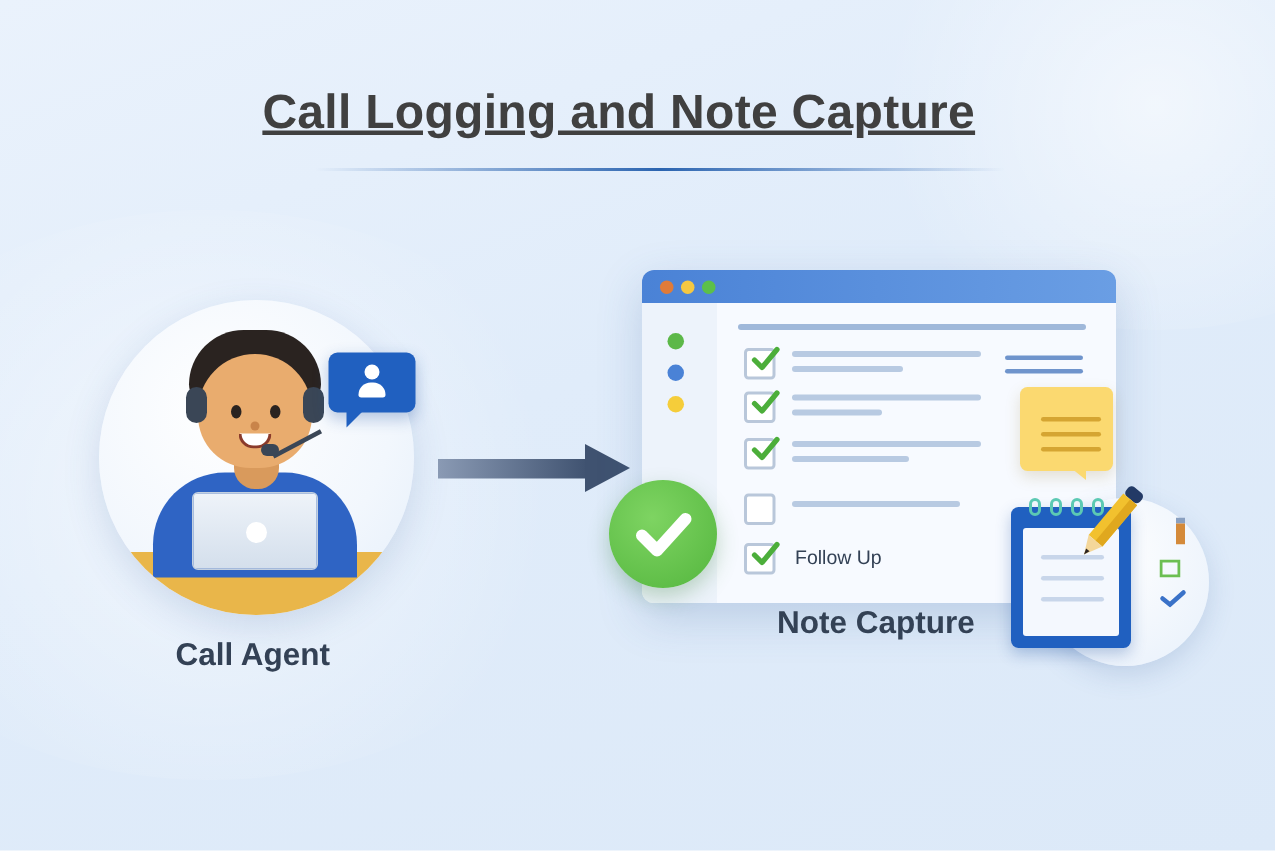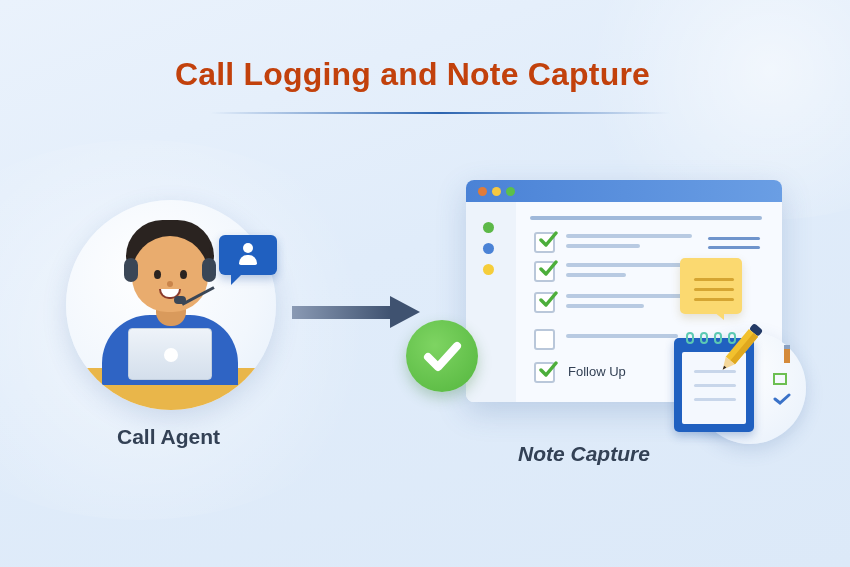--- a/index.html
+++ b/index.html
@@ -9,21 +9,21 @@
     background: linear-gradient(160deg, #eaf2fc 0%, #e0ecfa 45%, #dce9f8 100%);
     position: relative;
   }
   .bg-glow {
     position: absolute; border-radius: 50%;
     background: radial-gradient(circle, rgba(255,255,255,0.55) 0%, rgba(255,255,255,0) 70%);
   }
   .title {
     position: absolute; left: 0; top: 56px; width: 825px; text-align: center;
     font-family: "Liberation Sans", sans-serif; font-weight: bold;
-    font-size: 32px; color: #c2410c; letter-spacing: 0.2px;
+    font-size: 32px; color: #404040; letter-spacing: 0.2px; text-decoration: underline;
   }
   .title-rule {
     position: absolute; left: 210px; top: 112px; width: 460px; height: 2px;
     background: linear-gradient(90deg, rgba(40,100,180,0) 0%, #2b64b0 50%, rgba(40,100,180,0) 100%);
   }
   
   .agent-circle {
     position: absolute; left: 66px; top: 200px; width: 210px; height: 210px;
     border-radius: 50%;
     background: radial-gradient(circle at 40% 35%, #ffffff 0%, #f2f7fd 60%, #e3eefa 100%);
@@ -97,21 +97,21 @@
     position: absolute; left: 292px; top: 306px; width: 100px; height: 13px;
     background: linear-gradient(90deg, #8a9ab4, #3f5270);
   }
   .arrow-head {
     position: absolute; left: 390px; top: 296px; width: 0; height: 0;
     border-top: 16px solid transparent; border-bottom: 16px solid transparent;
     border-left: 30px solid #3f5270;
   }
   
   .window {
-    position: absolute; left: 466px; top: 180px; width: 316px; height: 222px;
+    position: absolute; left: 428px; top: 180px; width: 316px; height: 222px;
     background: #f7faff; border-radius: 8px;
     box-shadow: 0 10px 30px rgba(60,100,160,0.22);
     overflow: hidden;
   }
   .titlebar {
     height: 22px; background: linear-gradient(90deg, #4a82d6, #6a9ee4);
     position: relative;
   }
   .dot { position: absolute; top: 7px; width: 9px; height: 9px; border-radius: 50%; }
   .sidebar {
@@ -294,13 +294,13 @@
 <svg class="mini-icon" style="left:712px;top:318px;" width="56" height="62" viewBox="0 0 56 62">
   <g transform="rotate(40 28 31)">
     <rect x="22" y="2" width="12" height="8" rx="3" fill="#233a66"></rect>
     <rect x="22" y="10" width="12" height="36" fill="#f2c12e"></rect>
     <rect x="28" y="10" width="6" height="36" fill="#e0a81e"></rect>
     <polygon points="22,46 34,46 28,58" fill="#f4d79a"></polygon>
     <polygon points="26.5,54 29.5,54 28,58" fill="#2a2320"></polygon>
   </g>
 </svg>
 
-<div class="label" style="left:518px;top:442px;font-style:italic;">Note Capture</div>
+<div class="label" style="left:518px;top:404px;">Note Capture</div>
 
 </body></html>

